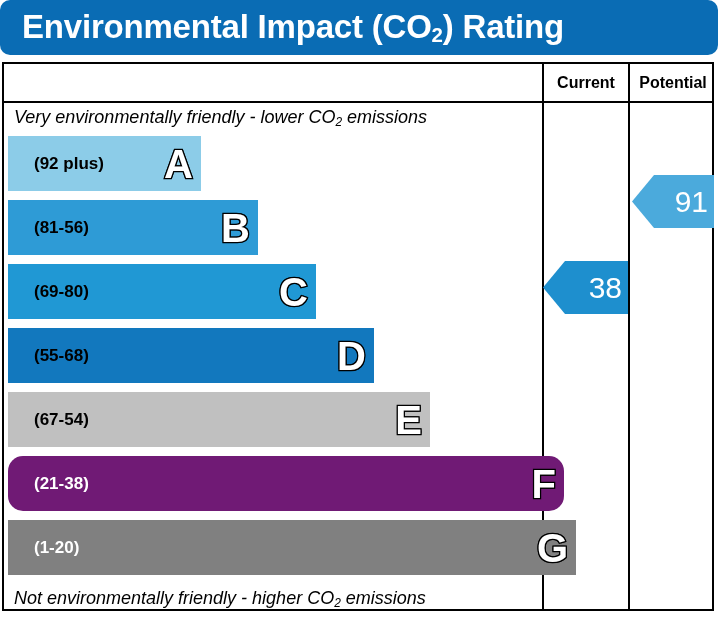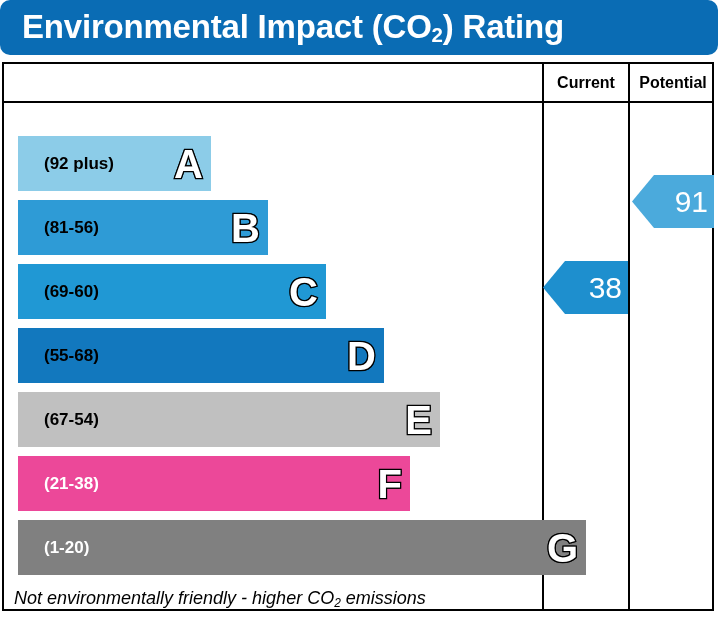--- a/index.html
+++ b/index.html
@@ -44,21 +44,21 @@
   .caption{
     position:absolute;left:14px;
     font-size:18px;font-style:italic;color:#000000;white-space:nowrap;
   }
   .caption sub{font-size:0.66em;vertical-align:baseline;position:relative;top:3px;}
   .caption-top{top:107px;}
   .caption-bottom{top:588px;}
 
   
   .band{
-    position:absolute;left:18px;height:55px;
+    position:absolute;left:8px;height:55px;
     display:flex;align-items:center;
   }
   .band-range{
     position:absolute;left:26px;
     font-size:17px;font-weight:bold;line-height:1;
   }
   .band-letter{
     position:absolute;right:8px;
     font-size:40px;font-weight:bold;line-height:1;color:#ffffff;
     -webkit-text-stroke:2.5px #000000;
@@ -92,47 +92,50 @@
   <div class="table-frame">
 
     <div class="hline-head"></div>
     <div class="vline vline-current"></div>
     <div class="vline vline-potential"></div>
 
     <div class="col-head col-head-potential">Potential</div>
     <div class="col-head col-head-current">Current</div>
   </div>
 
+  <div class="caption caption-top">
+    <span>Very environmentally friendly - lower CO</span><sub>2</sub><span> emissions</span>
+  </div>
 
   <div class="caption caption-bottom">
     <span>Not environmentally friendly - higher CO</span><sub>2</sub><span> emissions</span>
   </div>
 
   <div id="bands">
       <div class="band" style="top: 136px; width: 193px; background: rgb(140, 204, 232);">
         <span class="band-range" style="color: rgb(0, 0, 0);">(92 plus)</span>
         <span class="band-letter">A</span>
       </div>
       <div class="band" style="top: 200px; width: 250px; background: rgb(46, 155, 214);">
         <span class="band-range" style="color: rgb(0, 0, 0);">(81-56)</span>
         <span class="band-letter">B</span>
       </div>
       <div class="band" style="top: 264px; width: 308px; background: rgb(32, 152, 212);">
-        <span class="band-range" style="color: rgb(0, 0, 0);">(69-60)</span>
+        <span class="band-range" style="color: rgb(0, 0, 0);">(69-80)</span>
         <span class="band-letter">C</span>
       </div>
       <div class="band" style="top: 328px; width: 366px; background: rgb(18, 120, 190);">
         <span class="band-range" style="color: rgb(0, 0, 0);">(55-68)</span>
         <span class="band-letter">D</span>
       </div>
       <div class="band" style="top: 392px; width: 422px; background: rgb(192, 192, 192);">
         <span class="band-range" style="color: rgb(0, 0, 0);">(67-54)</span>
         <span class="band-letter">E</span>
       </div>
-      <div class="band" style="top: 456px; width: 392px; background: #ec4899;">
+      <div class="band" style="top: 456px; width: 556px; background: #701a75; border-radius: 15px;">
         <span class="band-range" style="color: rgb(255, 255, 255);">(21-38)</span>
         <span class="band-letter">F</span>
       </div>
       <div class="band" style="top: 520px; width: 534px; background: rgb(128, 128, 128); padding-left: 34px;">
         <span class="band-range" style="color: rgb(255, 255, 255);">(1-20)</span>
         <span class="band-letter">G</span>
       </div>
     </div>
 
   <div id="markers">

